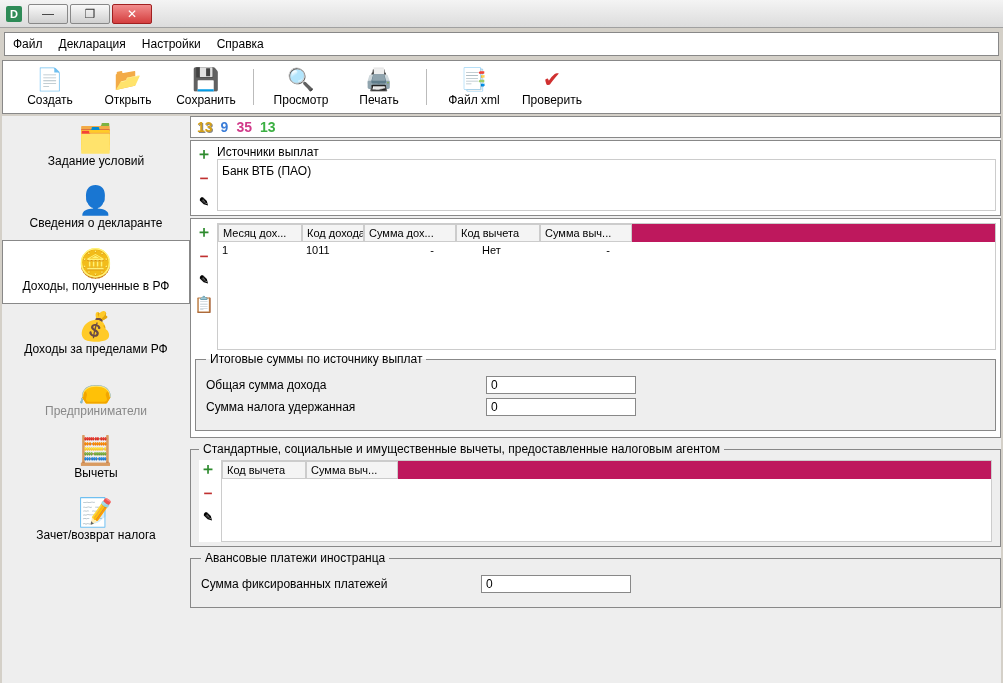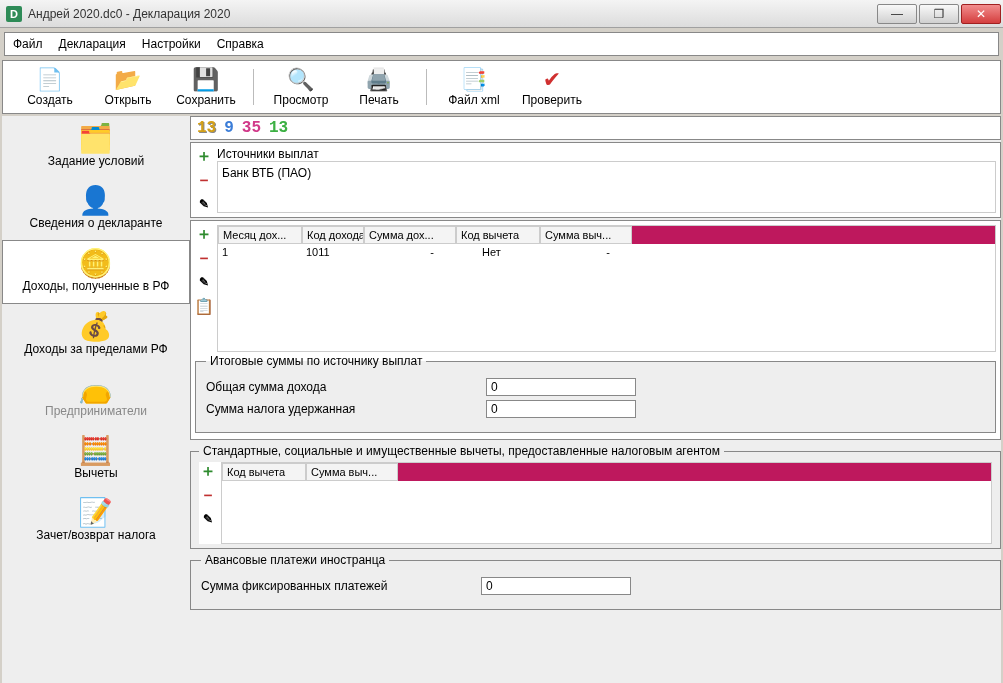--- a/index.html
+++ b/index.html
@@ -72,21 +72,21 @@
   .side-item.active {
     background: #fff; border:1px solid #888;
   }
   .side-item .ic { font-size: 28px; height: 32px; display:flex; align-items:center; justify-content:center; }
   .side-item.disabled { color:#888; }
   .main { flex:1; display:flex; flex-direction:column; background:#eee; }
   .rate-tabs {
     background:#fff; border:1px solid #888; margin-bottom:2px;
     padding:2px 6px; display:flex; gap:8px; align-items:center;
   }
-  .rate-tabs .rate { font-family: Liberation Mono, monospace; font-size: 16px; font-weight:bold; cursor:default; }
+  .rate-tabs .rate { font-family: Liberation Sans, sans-serif; font-size: 14px; font-weight:bold; cursor:default; }
   .rate.r13a { color:#d4a017; text-shadow:1px 1px #888; }
   .rate.r9 { color:#3b7dd8; }
   .rate.r35 { color:#d13a8a; }
   .rate.r13b { color:#3cb043; }
   .panel {
     background:#fff; border:1px solid #888; margin-bottom:2px;
     padding:4px; display:flex; flex-direction:column;
   }
   .row-btns { display:flex; flex-direction:column; gap:6px; margin-right:4px; }
   .row-btn {
@@ -122,21 +122,20 @@
   .panel.incomes { height: 220px; }
   .panel.incomes .table-area { flex:1; border:1px solid #ccc; background:#fff; overflow:auto;}
   .panel.deductions { height: 82px; }
   .panel.deductions .table-area { flex:1; border:1px solid #ccc; background:#fff; overflow:auto;}
 </style>
 </head>
 <body>
 
 <div class="titlebar">
   <div class="icon-app">D</div>
-  <div class="title">Андрей 2020.dc0 - Декларация 2020</div>
   <div class="winbtns">
     <div class="winbtn">—</div>
     <div class="winbtn">❐</div>
     <div class="winbtn close">✕</div>
   </div>
 </div>
 
 <div class="menubar">
   <span>Файл</span>
   <span>Декларация</span>

